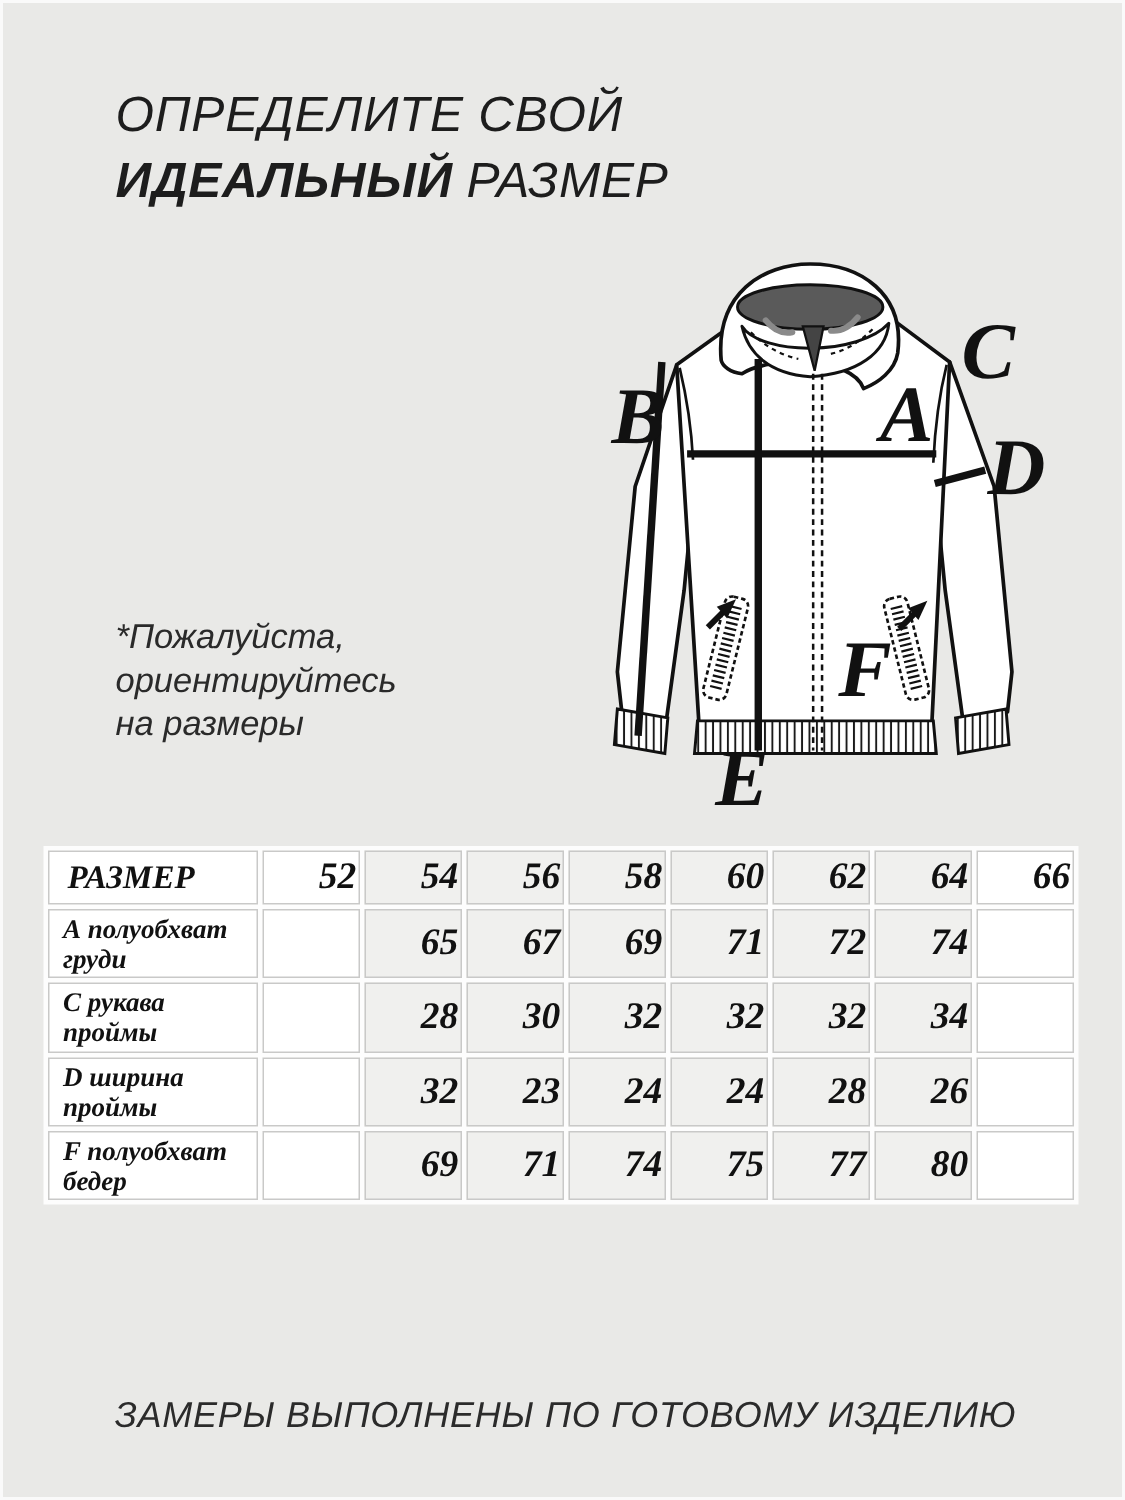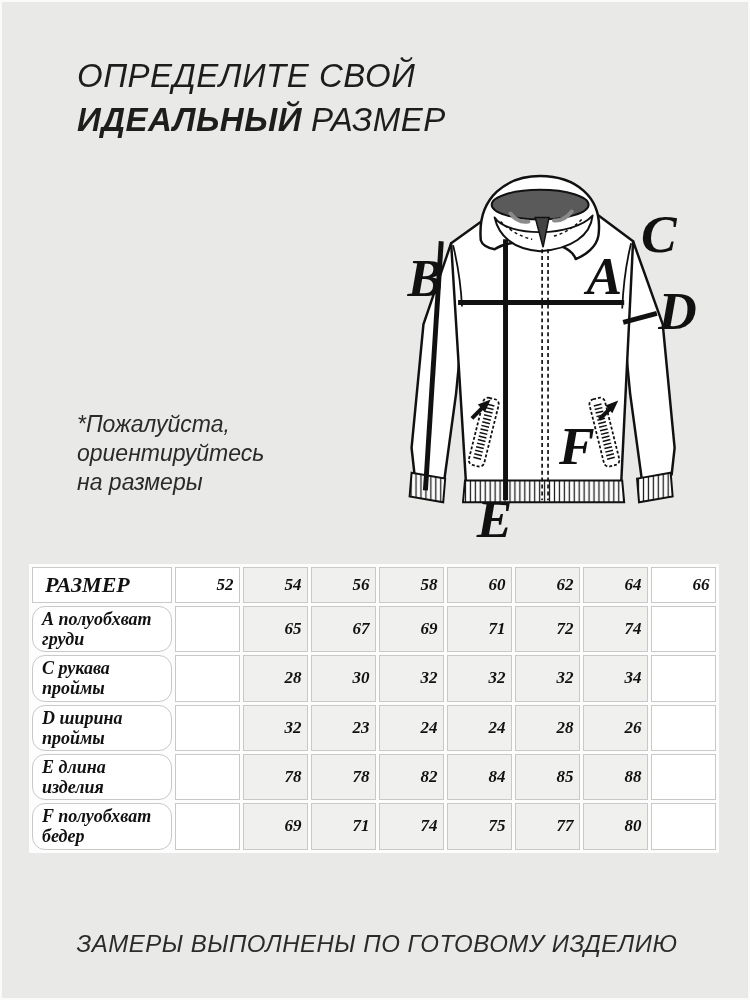--- a/index.html
+++ b/index.html
@@ -15,25 +15,25 @@
   .note{position:absolute;left:75px;top:408px;font-size:23px;line-height:29px;color:#2a2a2a;}
   
   .jacket{position:absolute;left:372px;top:152px;width:356px;height:400px;}
   .lab{font-family:"Liberation Serif",serif;font-weight:bold;font-size:54px;fill:#111;}
   
   .size-table{position:absolute;left:27px;top:562px;border-collapse:separate;border-spacing:3px;
               background:#fdfdfd;font-family:"Liberation Serif",serif;font-weight:bold;color:#111;}
   .size-table td{border:1px solid #c9c9c8;box-sizing:border-box;}
   .size-table td.w{background:#ffffff;}
   .size-table td.g{background:#f0f0ee;}
-  .size-table td.num{text-align:center;font-size:17px;padding-left:36px;}
+  .size-table td.num{text-align:center;font-size:25px;padding-left:36px;}
   .size-table tr.hdr td{height:36px;}
   .size-table tr.row td{height:44px;}
   .size-table td.lbl{background:#ffffff;text-align:left;padding:2px 3px 2px 9px;
-                     font-size:18px;line-height:1.12;vertical-align:middle;border-radius:13px;}
+                     font-size:18px;line-height:1.12;vertical-align:middle;}
   .size-table td.name{background:#ffffff;font-size:22px;padding-left:12px;text-align:left;}
   
   .footer{position:absolute;left:0;top:928px;width:750px;text-align:center;
           font-size:24px;letter-spacing:0.5px;color:#2b2b2b;}
 </style>
 </head>
 <body>
 
 <div class="page">
 
@@ -162,31 +162,20 @@
       <td class="w num"></td>
       <td class="g num">32</td>
       <td class="g num">23</td>
       <td class="g num">24</td>
       <td class="g num">24</td>
       <td class="g num">28</td>
       <td class="g num">26</td>
       <td class="w num"></td>
     </tr>
     <tr class="row">
-      <td class="lbl"><span>Е длина</span><br><span>изделия</span></td>
-      <td class="w num"></td>
-      <td class="g num">78</td>
-      <td class="g num">78</td>
-      <td class="g num">82</td>
-      <td class="g num">84</td>
-      <td class="g num">85</td>
-      <td class="g num">88</td>
-      <td class="w num"></td>
-    </tr>
-    <tr class="row">
       <td class="lbl"><span>F полуобхват</span><br><span>бедер</span></td>
       <td class="w num"></td>
       <td class="g num">69</td>
       <td class="g num">71</td>
       <td class="g num">74</td>
       <td class="g num">75</td>
       <td class="g num">77</td>
       <td class="g num">80</td>
       <td class="w num"></td>
     </tr>

